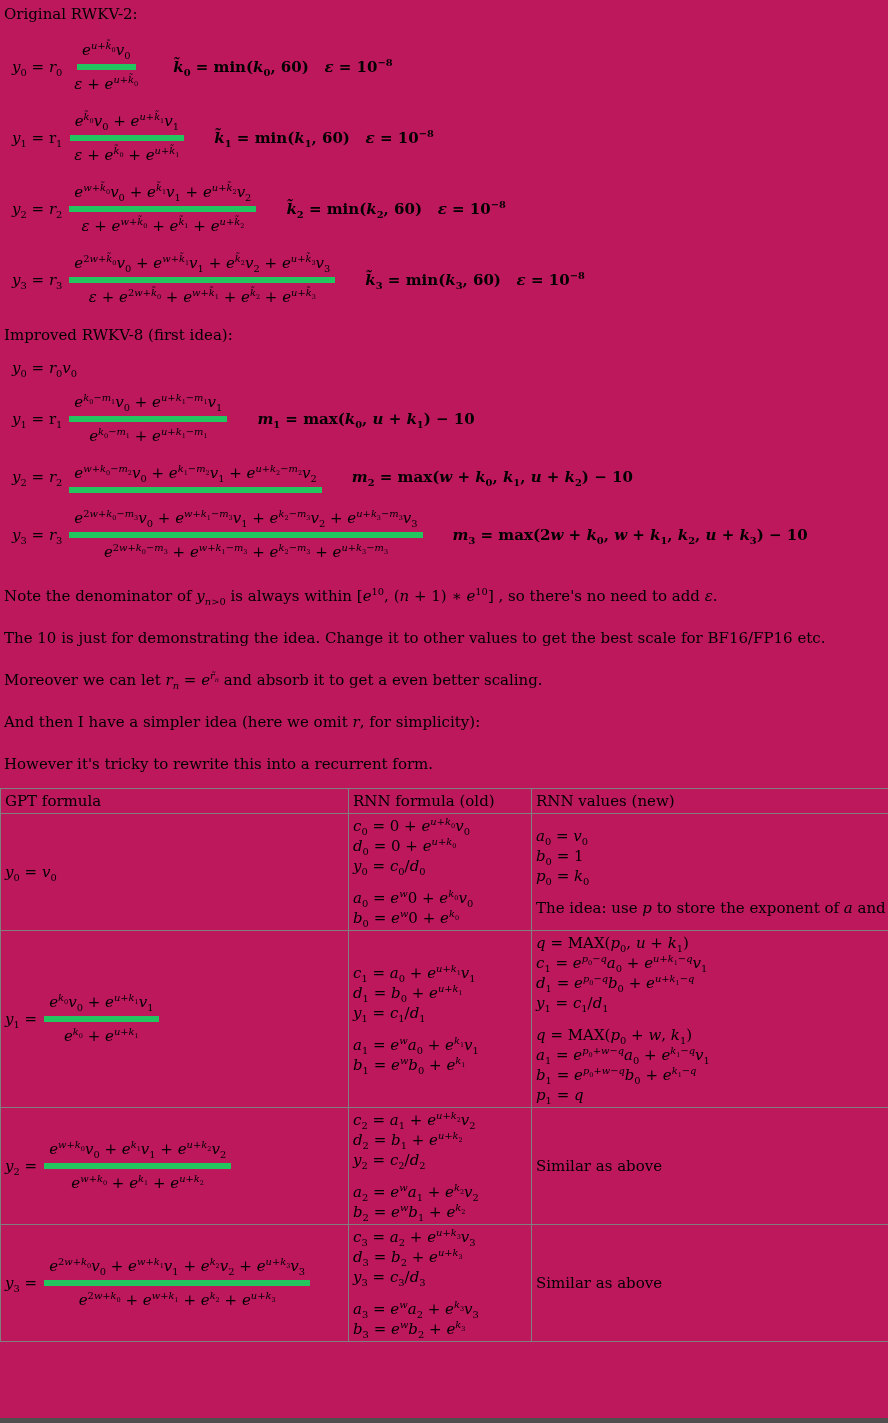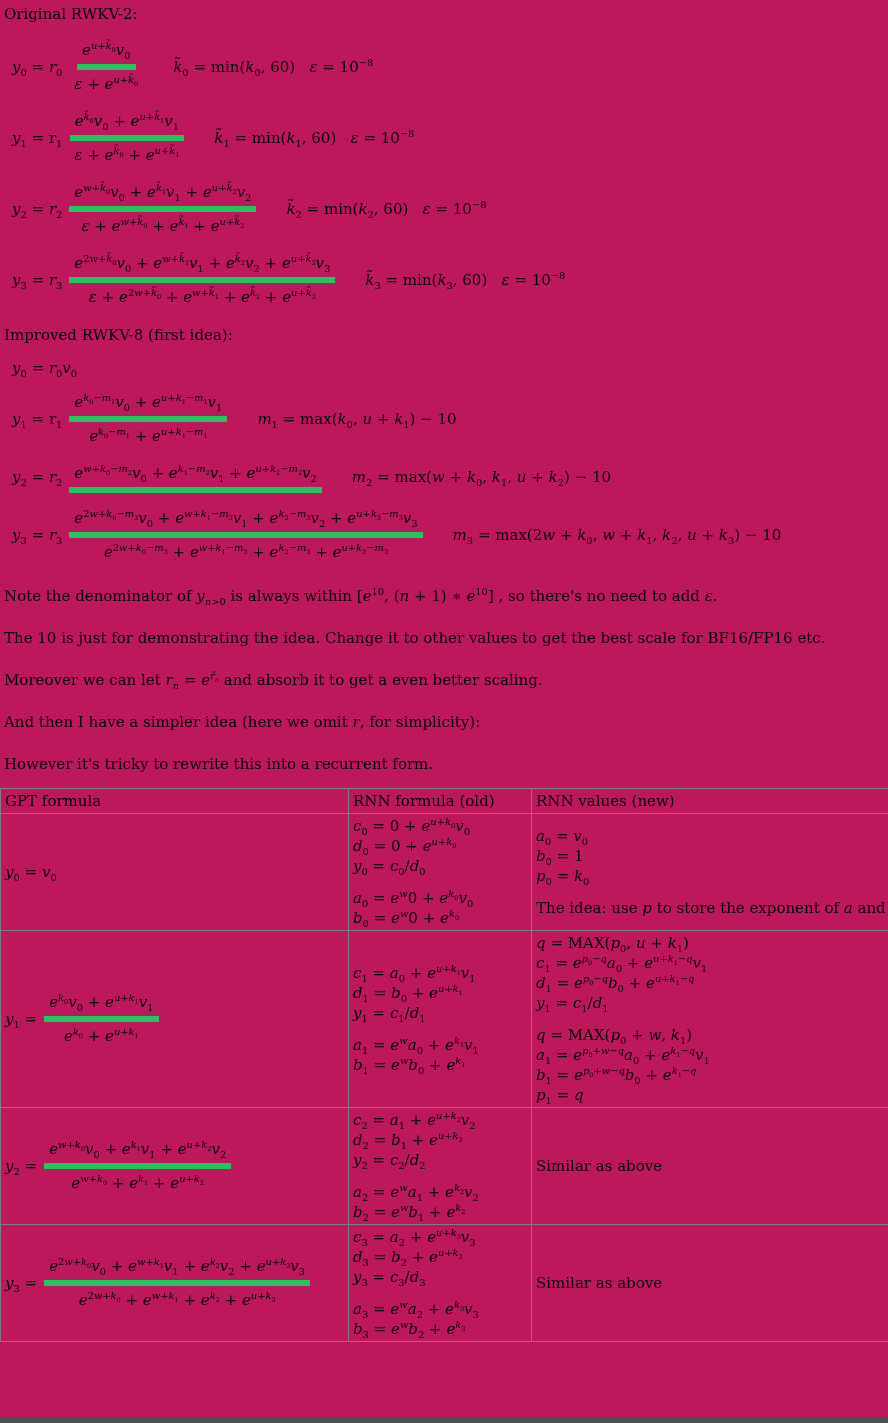--- a/index.html
+++ b/index.html
@@ -13,21 +13,21 @@
     color: #000000;
     font-family: "DejaVu Serif", "Liberation Serif", serif;
     font-size: 15px;
   }
   .flow { padding: 4px 0 0 4px; }
   .heading { margin: 16px 0 14px 0; line-height: 20px; }
   .flow .heading:first-child { margin-top: 0; }
   .para { margin: 22px 0 0 0; line-height: 20px; white-space: nowrap; }
   .eq { display: flex; align-items: center; margin: 13px 8px; white-space: nowrap; }
   .eq .lead { margin-right: 7px; }
-  .eq .tail { margin-left: 30px; }
+  .eq .tail { margin-left: 30px; font-weight: bold; }
   .frac { display: inline-flex; flex-direction: column; align-items: center; text-align: center; }
   .frac .num { padding: 1px 5px 3px 5px; border-bottom: 6px solid #22c55e; line-height: 22px; }
   .frac .den { padding: 3px 5px 1px 5px; line-height: 22px; }
   sup { font-size: 66%; line-height: 0; }
   sub { font-size: 66%; line-height: 0; }
   i { font-style: italic; }
   table.formula {
     border-collapse: collapse;
     table-layout: fixed;
     width: 888px;

